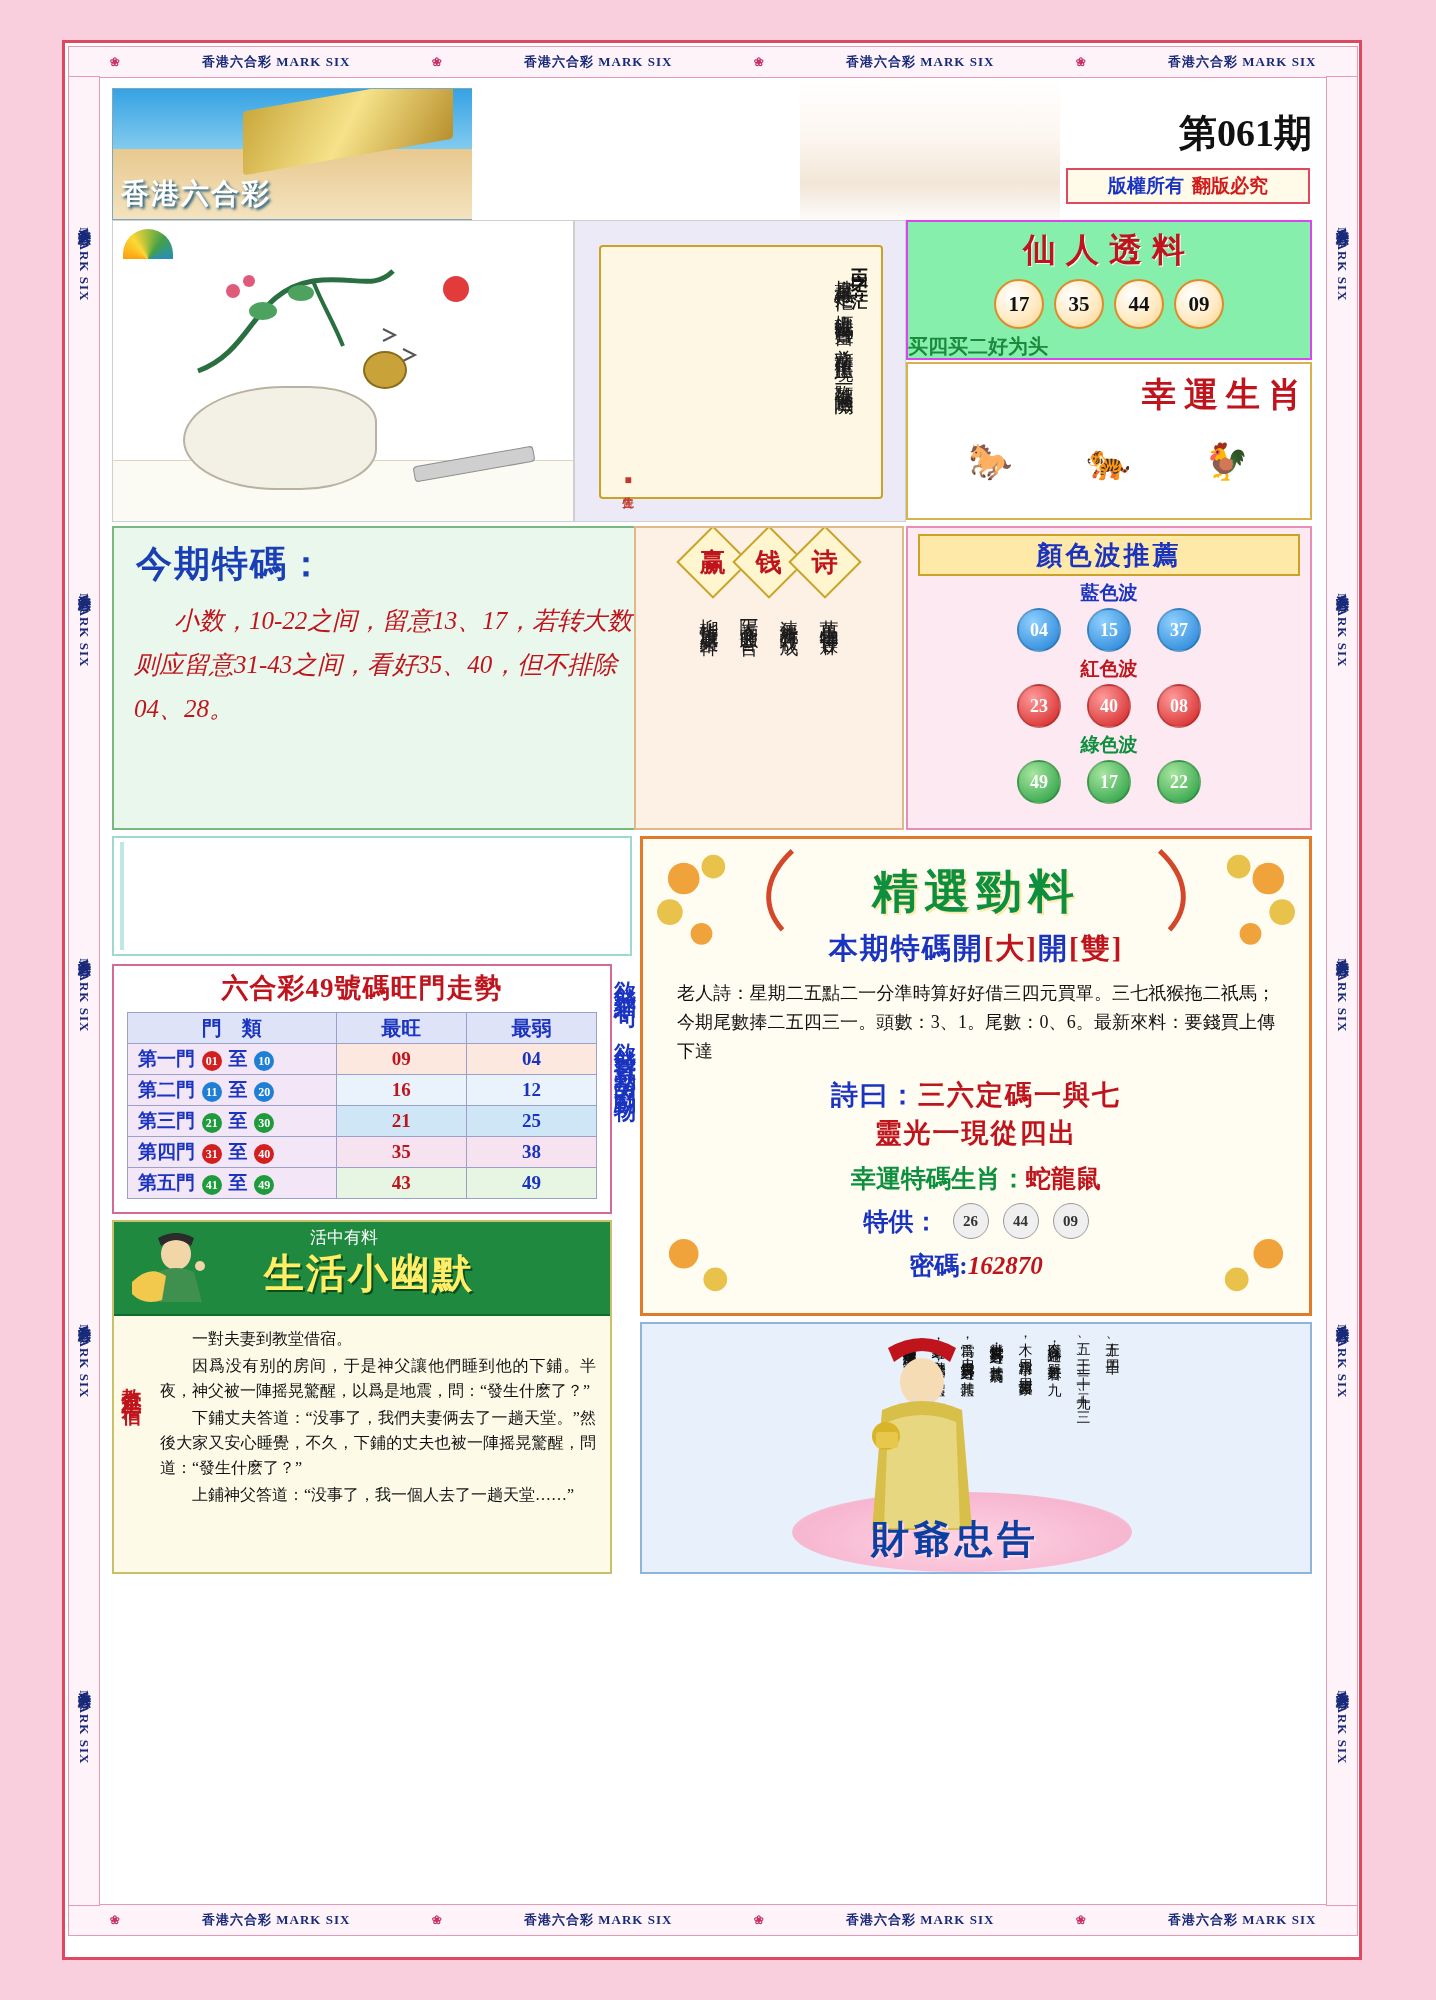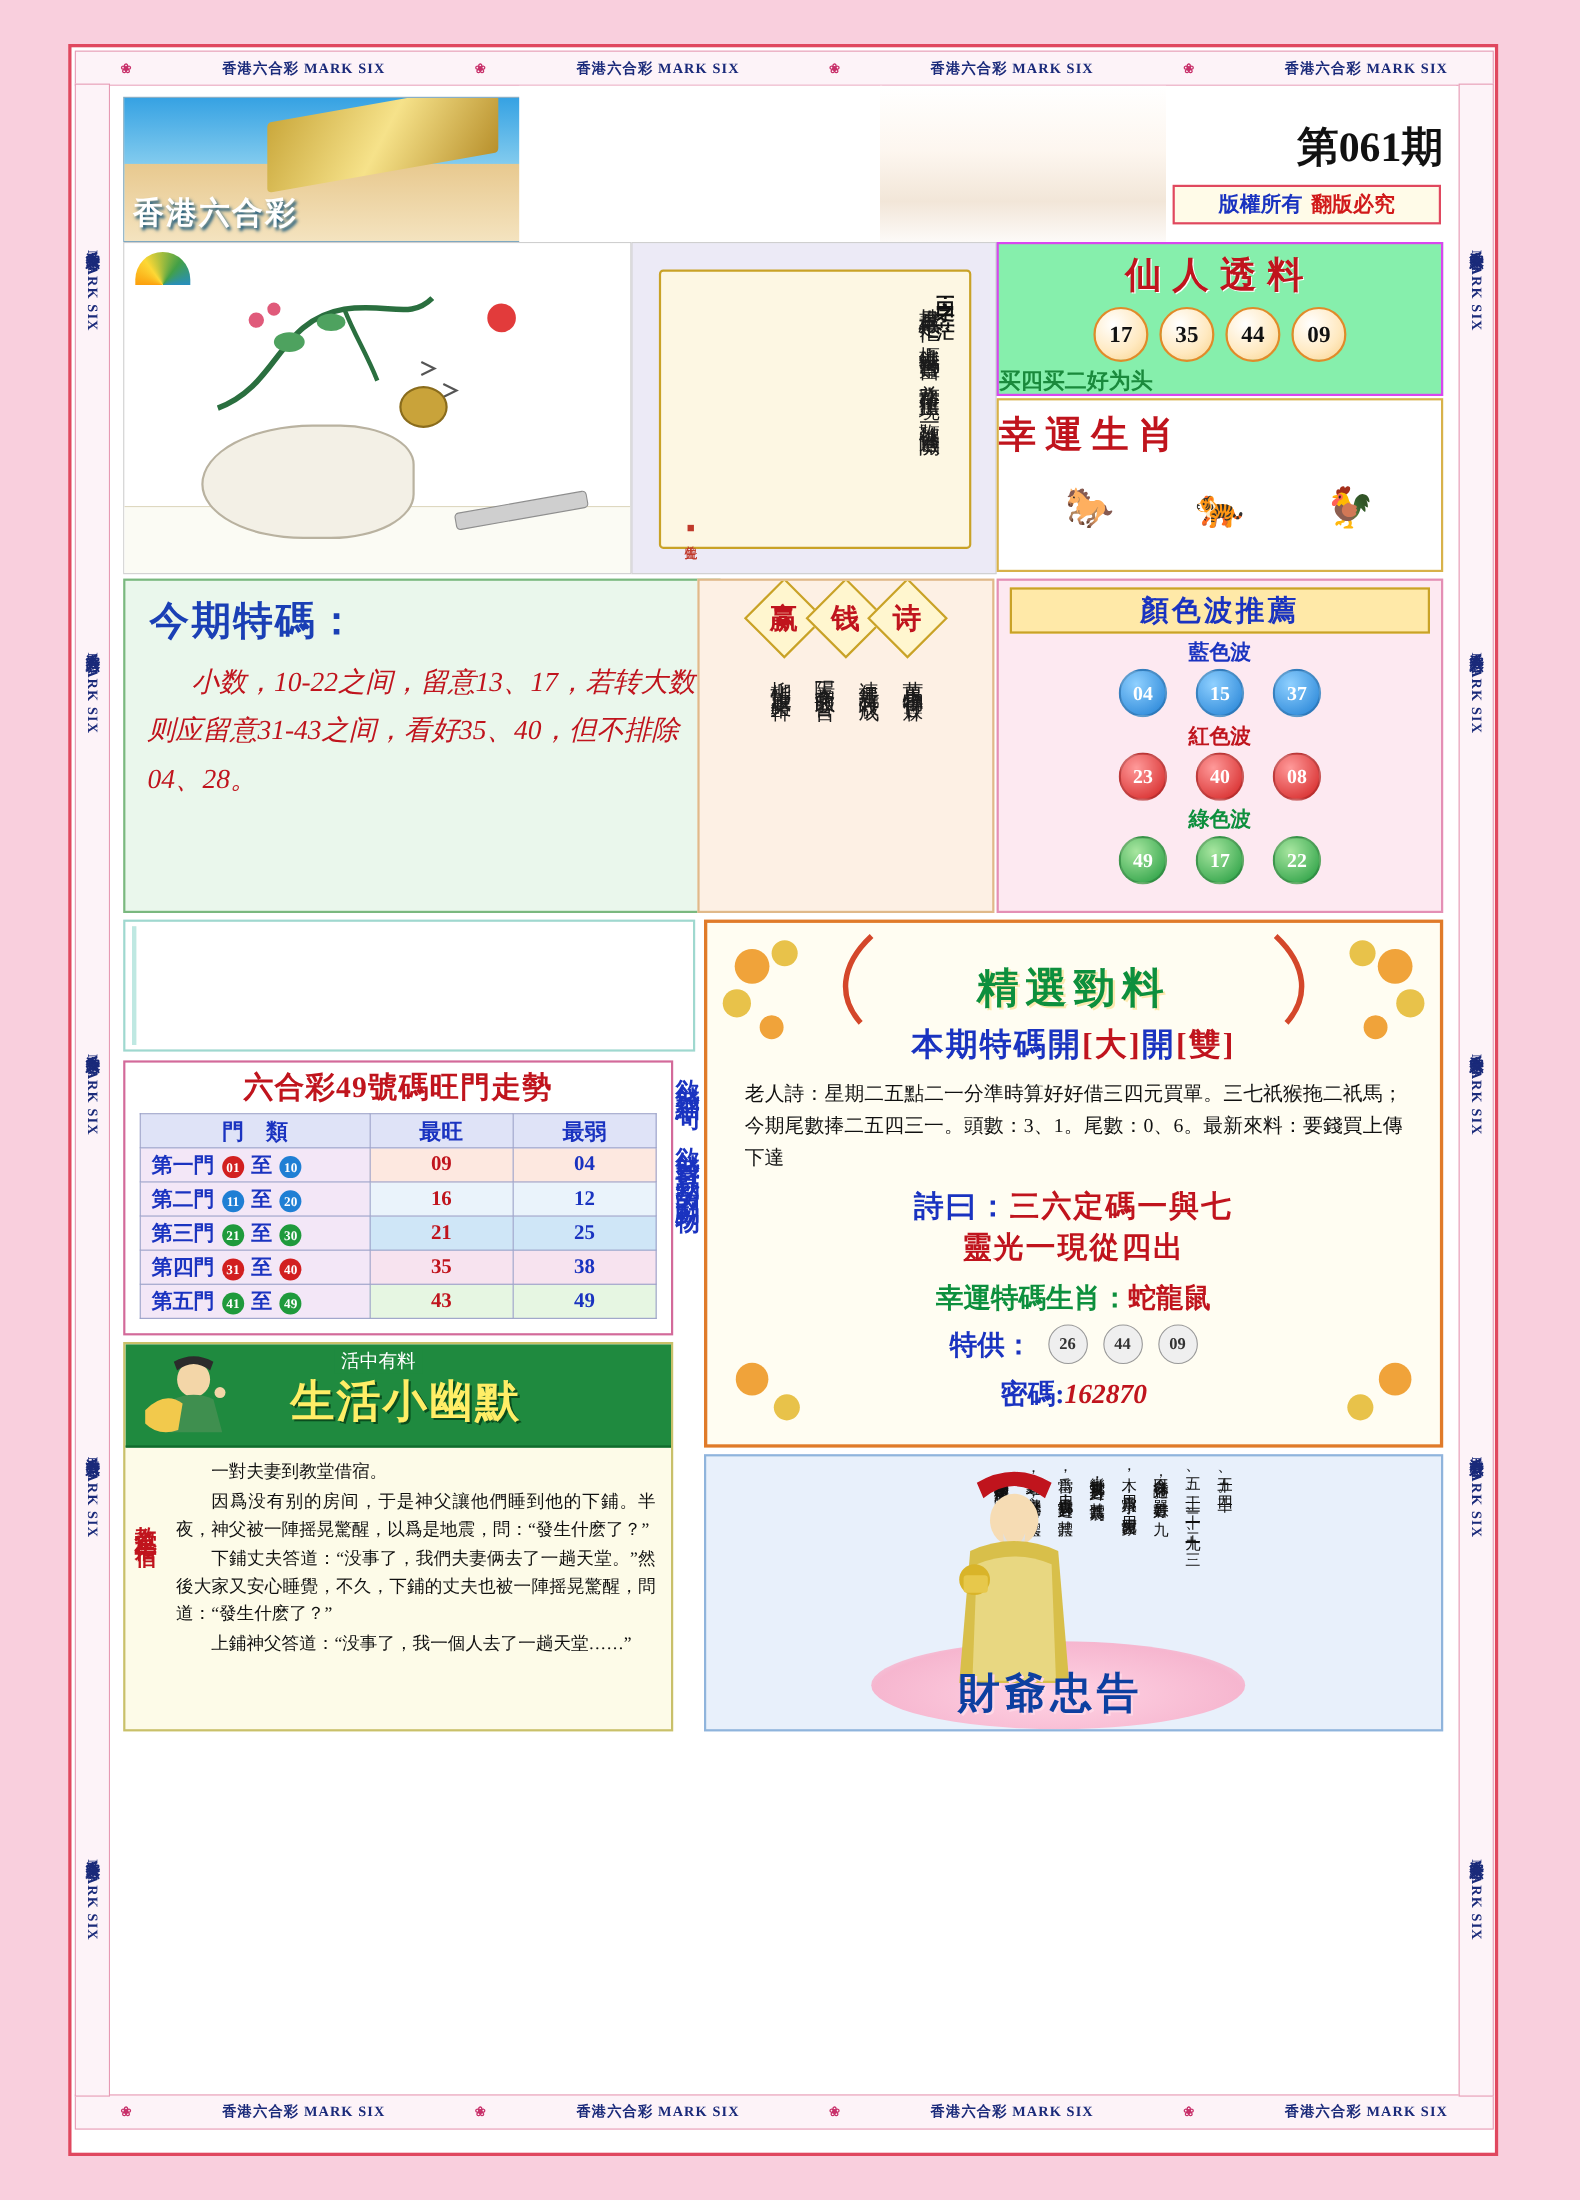--- a/index.html
+++ b/index.html
@@ -124,21 +124,21 @@
   }
   .xianren .sub{
     font-size:20px;color:#1a8a3c;font-weight:bold;margin-top:4px;
     font-family:"Liberation Serif",serif;
   }
   .shengxiao{
     position:absolute;left:806px;top:284px;width:406px;height:158px;
     background:#ffffff;border:2px solid #d8b24a;box-sizing:border-box;
   }
   .shengxiao .t{
-    text-align:left;font-size:34px;font-weight:bold;color:#c0141d;
+    text-align:right;font-size:34px;font-weight:bold;color:#c0141d;
     font-family:"Liberation Serif",serif;letter-spacing:8px;margin-top:8px;
   }
   .zodiac-row{display:flex;justify-content:space-around;align-items:center;margin-top:18px;padding:0 24px;}
   .zod{width:64px;height:52px;display:flex;align-items:center;justify-content:center;font-size:36px;}
 
   
   .tema{
     position:absolute;left:12px;top:448px;width:543px;height:304px;
     background:#eaf7ec;border:2px solid #7ab87f;box-sizing:border-box;
   }
@@ -199,21 +199,21 @@
   }
   .blank-box .inner2{position:absolute;left:6px;top:4px;width:500px;height:108px;background:#fff;border-left:4px solid #bfe8e2;}
 
   
   .jingxuan{
     position:absolute;left:540px;top:758px;width:672px;height:480px;
     background:#fffdf2;border:3px solid #e07b2a;box-sizing:border-box;overflow:hidden;
   }
   .jx-deco{position:absolute;width:100%;height:100%;left:0;top:0;pointer-events:none;}
   .jx-title{
-    text-align:center;margin-top:34px;font-size:38px;font-weight:bold;color:#0d8f3d;
+    text-align:center;margin-top:22px;font-size:46px;font-weight:bold;color:#0d8f3d;
     font-family:Liberation Mono, monospace;letter-spacing:6px;text-shadow:2px 2px 0 #fde9b0;
   }
   .jx-sub{
     text-align:center;margin-top:6px;font-size:29px;font-weight:bold;color:#1a33c0;
     font-family:"Liberation Serif",serif;letter-spacing:2px;
   }
   .jx-sub .hi{color:#c0141d;}
   .jx-p{
     margin:10px 34px 0 34px;font-size:18px;line-height:29px;color:#111;
     font-family:"Liberation Serif",serif;text-align:justify;

